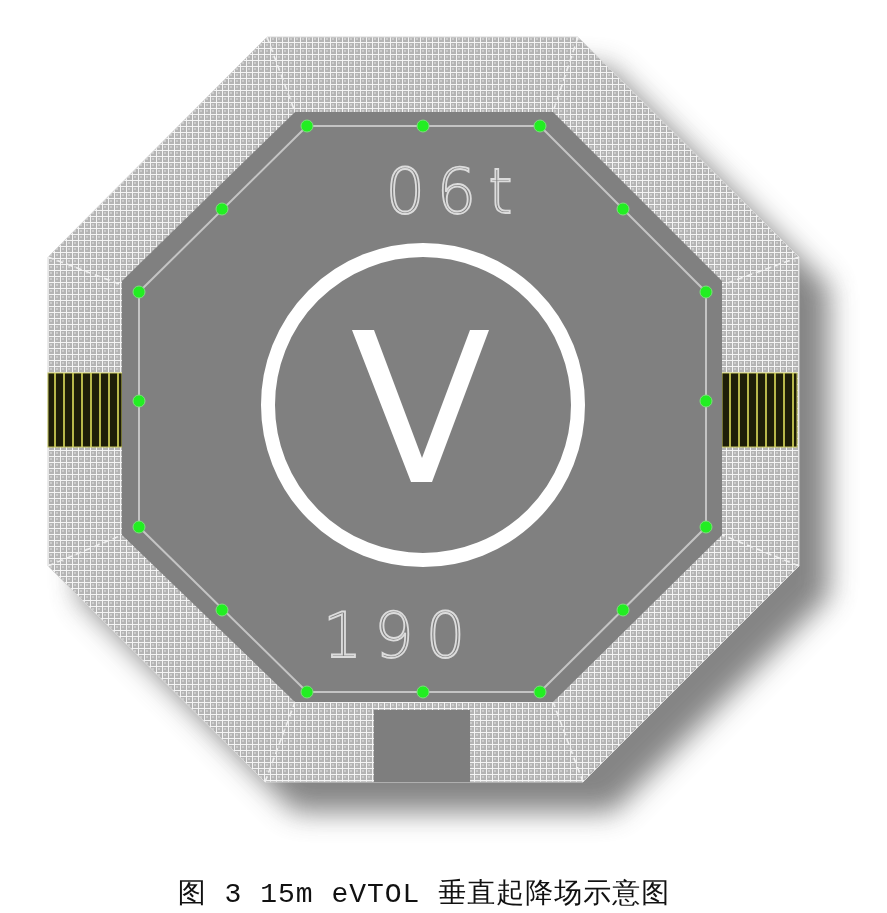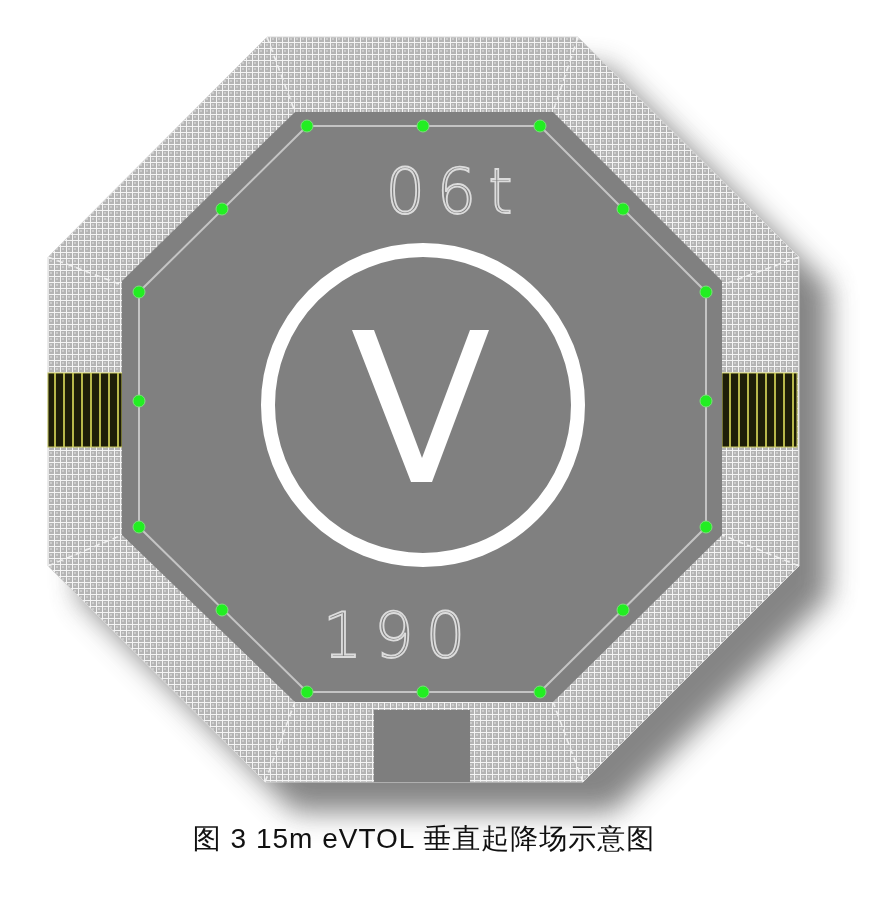--- a/index.html
+++ b/index.html
@@ -1,20 +1,20 @@
 <!DOCTYPE html>
 <html><head>
   <meta charset="utf-8">
   <style>
     html, body { margin: 0; padding: 0; background: #ffffff; }
     body { width: 887px; height: 913px; position: relative; overflow: hidden; font-family: "DejaVu Sans", sans-serif; }
     #diagram { position: absolute; left: 0; top: 0; width: 887px; height: 850px; }
     #caption {
-      position: absolute; left: 0; width: 848px; top: 820px; text-align: center;
-      font-family: Liberation Sans, sans-serif; font-size: 28px; color: #111; letter-spacing: 1px;
+      position: absolute; left: 0; width: 848px; top: 874px; text-align: center;
+      font-family: Liberation Mono, monospace; font-size: 28px; color: #111; letter-spacing: 1px;
     }
   </style>
 </head>
 <body>
 
 <svg id="diagram" width="887" height="850" viewBox="0 0 887 850" xmlns="http://www.w3.org/2000/svg">
   <defs>
     <pattern id="grid" width="6" height="6" patternUnits="userSpaceOnUse">
       <rect width="6" height="6" fill="#b4b4b4"></rect>
       <path d="M0 0.5 H6 M0.5 0 V6" stroke="#f4f4f4" stroke-width="1"></path>

